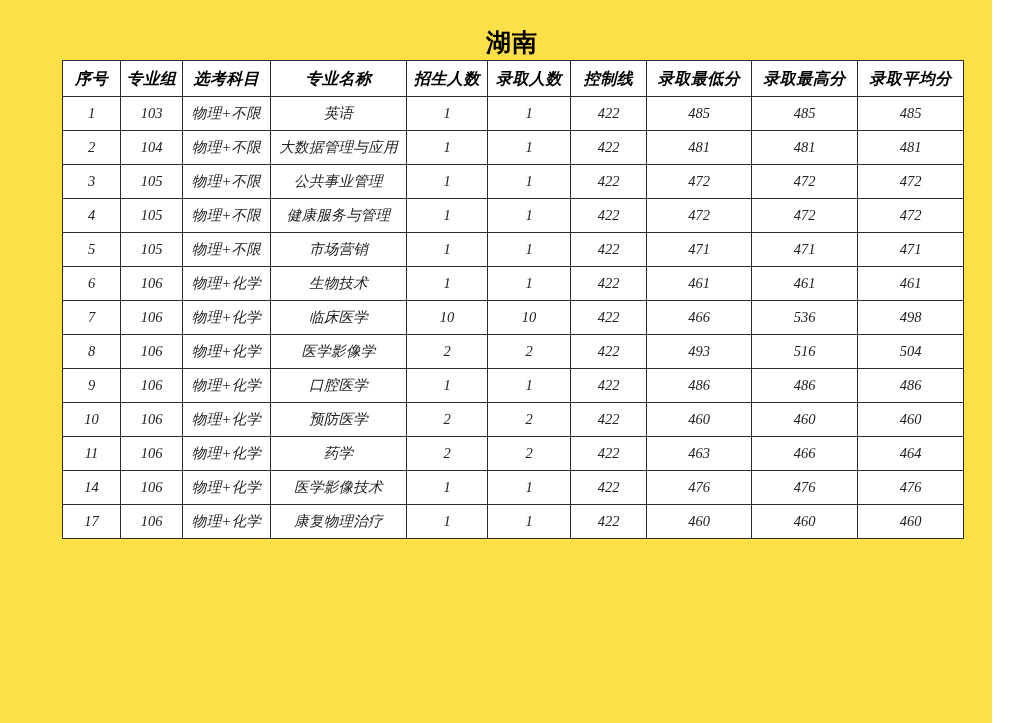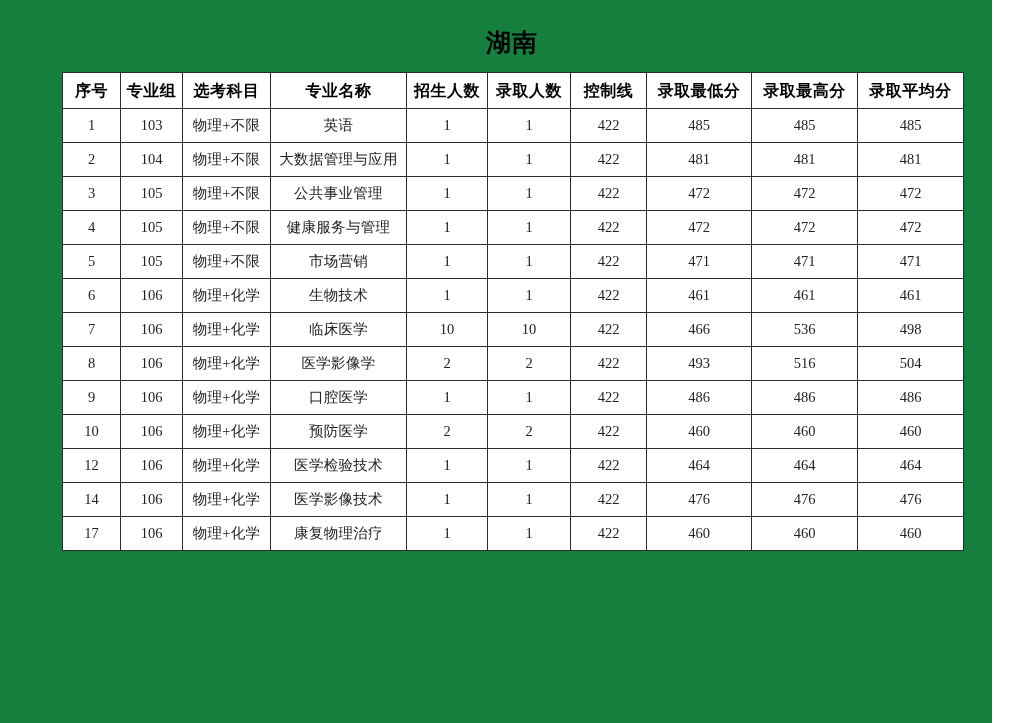--- a/index.html
+++ b/index.html
@@ -11,39 +11,40 @@
     width: 1024px;
     height: 723px;
     font-family: "Liberation Serif", "DejaVu Serif", serif;
     color: #1a1a1a;
     overflow: hidden;
   }
   .page {
     position: relative;
     width: 992px;
     height: 723px;
-    background: #15803d;
+    background: #fde047;
   }
   .title {
     position: absolute;
     top: 26px;
     left: 0;
     width: 1024px;
     text-align: center;
     font-family: "Liberation Serif", "DejaVu Serif", serif;
     font-size: 25px;
     font-weight: bold;
     letter-spacing: 1px;
     color: #000000;
   }
   .table-wrap {
     position: absolute;
-    top: 72px;
+    top: 60px;
     left: 62px;
     width: 901px;
+    font-style: italic;
   }
   table.grid {
     border-collapse: collapse;
     table-layout: fixed;
     width: 901px;
     background: #ffffff;
   }
   table.grid th,
   table.grid td {
     border: 1.3px solid #2b2b2b;
@@ -239,29 +240,29 @@
             <td class="c-subject">物理+化学</td>
             <td class="c-major">预防医学</td>
             <td class="c-enroll">2</td>
             <td class="c-admit">2</td>
             <td class="c-line">422</td>
             <td class="c-min">460</td>
             <td class="c-max">460</td>
             <td class="c-avg">460</td>
           </tr>
           <tr>
-            <td class="c-idx">12</td>
-            <td class="c-group">106</td>
-            <td class="c-subject">物理+化学</td>
-            <td class="c-major">医学检验技术</td>
-            <td class="c-enroll">1</td>
-            <td class="c-admit">1</td>
-            <td class="c-line">422</td>
-            <td class="c-min">464</td>
-            <td class="c-max">464</td>
+            <td class="c-idx">11</td>
+            <td class="c-group">106</td>
+            <td class="c-subject">物理+化学</td>
+            <td class="c-major">药学</td>
+            <td class="c-enroll">2</td>
+            <td class="c-admit">2</td>
+            <td class="c-line">422</td>
+            <td class="c-min">463</td>
+            <td class="c-max">466</td>
             <td class="c-avg">464</td>
           </tr>
           <tr>
             <td class="c-idx">14</td>
             <td class="c-group">106</td>
             <td class="c-subject">物理+化学</td>
             <td class="c-major">医学影像技术</td>
             <td class="c-enroll">1</td>
             <td class="c-admit">1</td>
             <td class="c-line">422</td>

